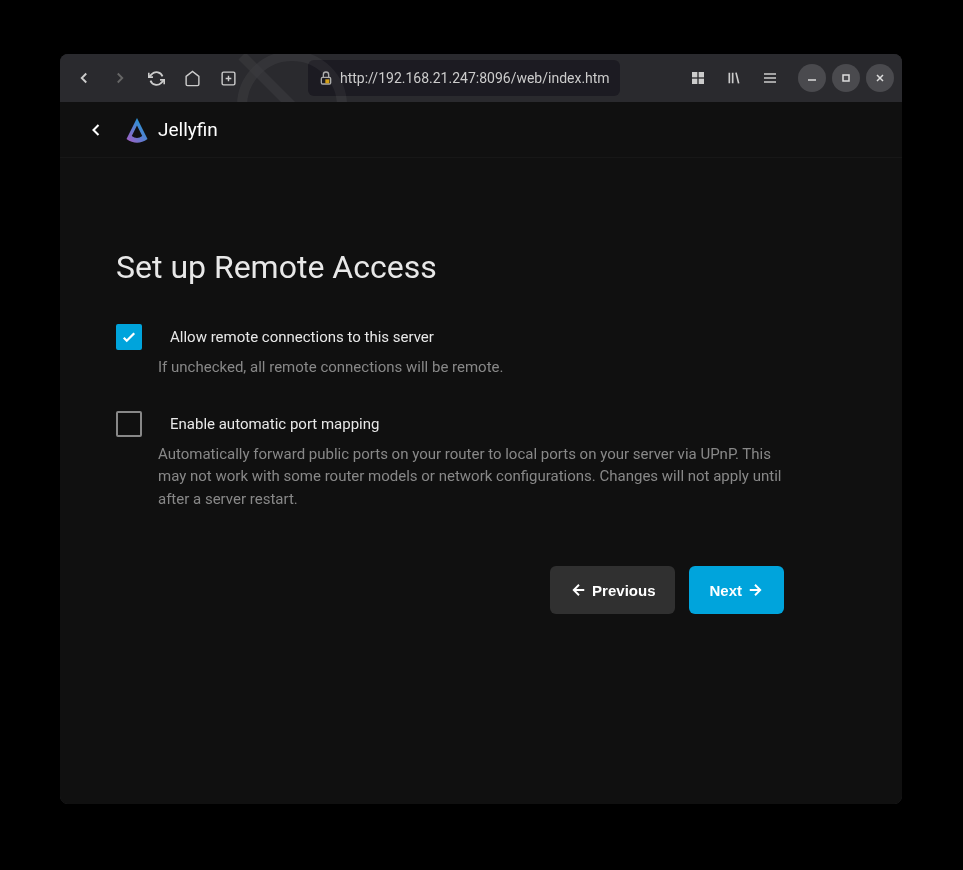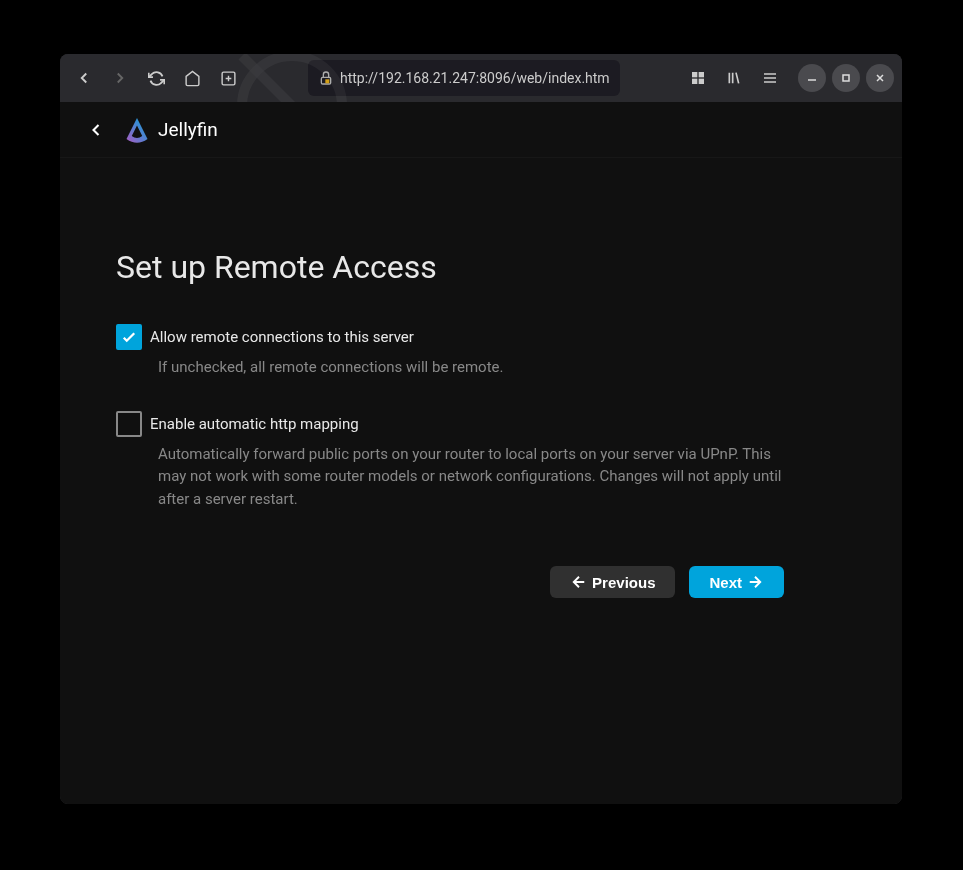--- a/index.html
+++ b/index.html
@@ -151,21 +151,21 @@
       margin-bottom: 38px;
     }
     
     .checkbox-group {
       margin-bottom: 32px;
     }
     
     .checkbox-row {
       display: flex;
       align-items: center;
-      gap: 8px;
+      gap: 28px;
       margin-bottom: 6px;
     }
     
     .checkbox {
       width: 26px;
       height: 26px;
       border: 2px solid #888;
       border-radius: 2px;
       display: flex;
       align-items: center;
@@ -193,21 +193,21 @@
     
     .button-row {
       display: flex;
       gap: 14px;
       justify-content: flex-end;
       margin-top: 56px;
       padding-right: 0;
     }
     
     .btn {
-      height: 32px;
+      height: 48px;
       padding: 0 20px;
       border-radius: 6px;
       display: flex;
       align-items: center;
       gap: 4px;
       font-size: 15px;
       font-weight: 600;
       cursor: pointer;
       border: none;
       color: #fff;
@@ -359,21 +359,21 @@
               </svg>
           </div>
           <span class="checkbox-label">Allow remote connections to this server</span>
         </div>
         <div class="checkbox-description">If unchecked, all remote connections will be remote.</div>
       </div>
 
       <div class="checkbox-group">
         <div class="checkbox-row">
           <div class="checkbox"></div>
-          <span class="checkbox-label">Enable automatic http mapping</span>
+          <span class="checkbox-label">Enable automatic port mapping</span>
         </div>
         <div class="checkbox-description">Automatically forward public ports on your router to local ports on your server via UPnP. This may not work with some router models or network configurations. Changes will not apply until after a server restart.</div>
       </div>
 
       <div class="button-row">
         <button class="btn btn-secondary">
           <svg width="18" height="18" viewBox="0 0 24 24" fill="none" stroke="currentColor" stroke-width="2.5">
               <path d="M19 12H5M12 19l-7-7 7-7"></path>
             </svg>
           <span>Previous</span>

